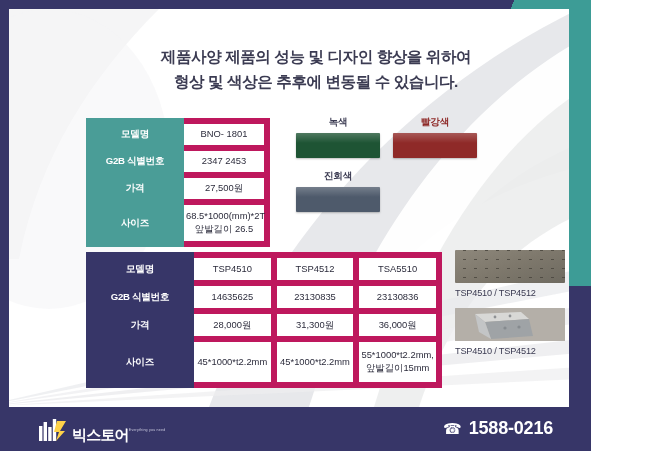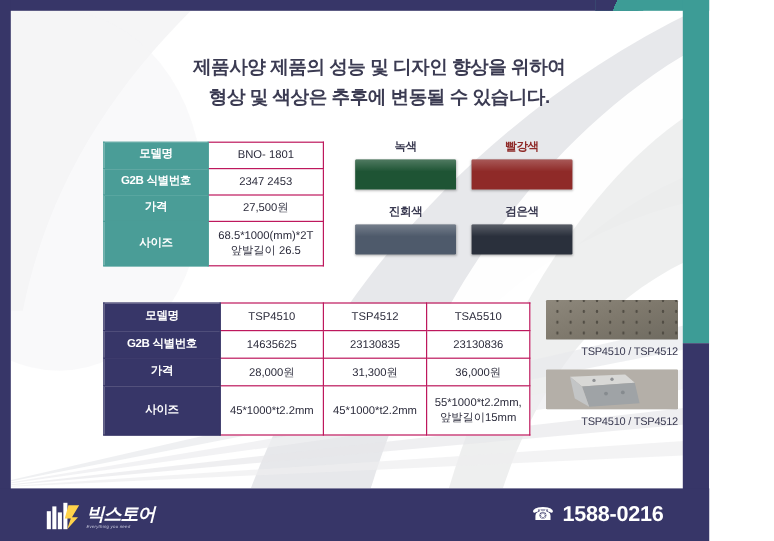--- a/index.html
+++ b/index.html
@@ -85,21 +85,21 @@
     line-height: 1.62;
     letter-spacing: -0.4px;
   }
 
   
   table.spec {
     border-collapse: collapse;
     table-layout: fixed;
   }
   table.spec td {
-    border: 1px solid #be185d;
+    border: 6px solid #be185d;
     text-align: center;
     vertical-align: middle;
     font-size: 9.4px;
     color: #2c2c3c;
     background: #ffffff;
     padding: 0 2px;
     line-height: 1.35;
   }
   table.spec td.hd {
     color: #ffffff;
@@ -175,21 +175,21 @@
     width: 110px;
     height: 33px;
     border-radius: 1px;
     position: relative;
     overflow: hidden;
   }
   .photo-caption {
     margin-top: 5px;
     font-size: 9.2px;
     color: #3b3b52;
-    text-align: right;
+    text-align: left;
     letter-spacing: -0.2px;
   }
   .perf-plate {
     background: linear-gradient(160deg, #8e887c 0%, #7e786c 50%, #6e6a60 100%);
   }
   .perf-plate .dots {
     position: absolute; inset: 0;
     background-image: radial-gradient(#4a463e 1.1px, transparent 1.2px);
     background-size: 11px 9px;
     background-position: 4px 5px;
@@ -202,21 +202,21 @@
 
   
   .footer-logo {
     position: absolute;
     left: 38px; bottom: 9px;
     display: flex;
     align-items: flex-end;
     gap: 4px;
   }
   .logo-mark { display: block; }
-  .logo-text-wrap { display: flex; flex-direction: column; line-height: 1; font-style: italic; }
+  .logo-text-wrap { display: flex; flex-direction: row; line-height: 1; }
   .logo-word {
     color: #ffffff;
     font-size: 15px;
     font-weight: bold;
     letter-spacing: -0.8px;
   }
   .logo-tagline {
     color: #c8c8dd;
     font-size: 3.6px;
     letter-spacing: 0.2px;
@@ -309,24 +309,20 @@
       <div class="swatch-cell">
         <div class="swatch-label" style="color:#8f2a28">빨강색</div>
         <div class="swatch-chip" style="background:#8f2a28"></div>
       </div>
     </div>
     <div class="swatch-row">
       <div class="swatch-cell">
         <div class="swatch-label" style="color:#3b3b52">진회색</div>
         <div class="swatch-chip" style="background:#4e5a6b"></div>
       </div>
-      <div class="swatch-cell">
-        <div class="swatch-label" style="color:#3b3b52">검은색</div>
-        <div class="swatch-chip" style="background:#2a303c"></div>
-      </div>
     </div>
   </div>
 
   <table class="spec" id="table2">
     <tbody>
       <tr>
         <td class="hd" style="width:92px">모델명</td>
         <td>TSP4510</td>
         <td>TSP4512</td>
         <td>TSA5510</td>

